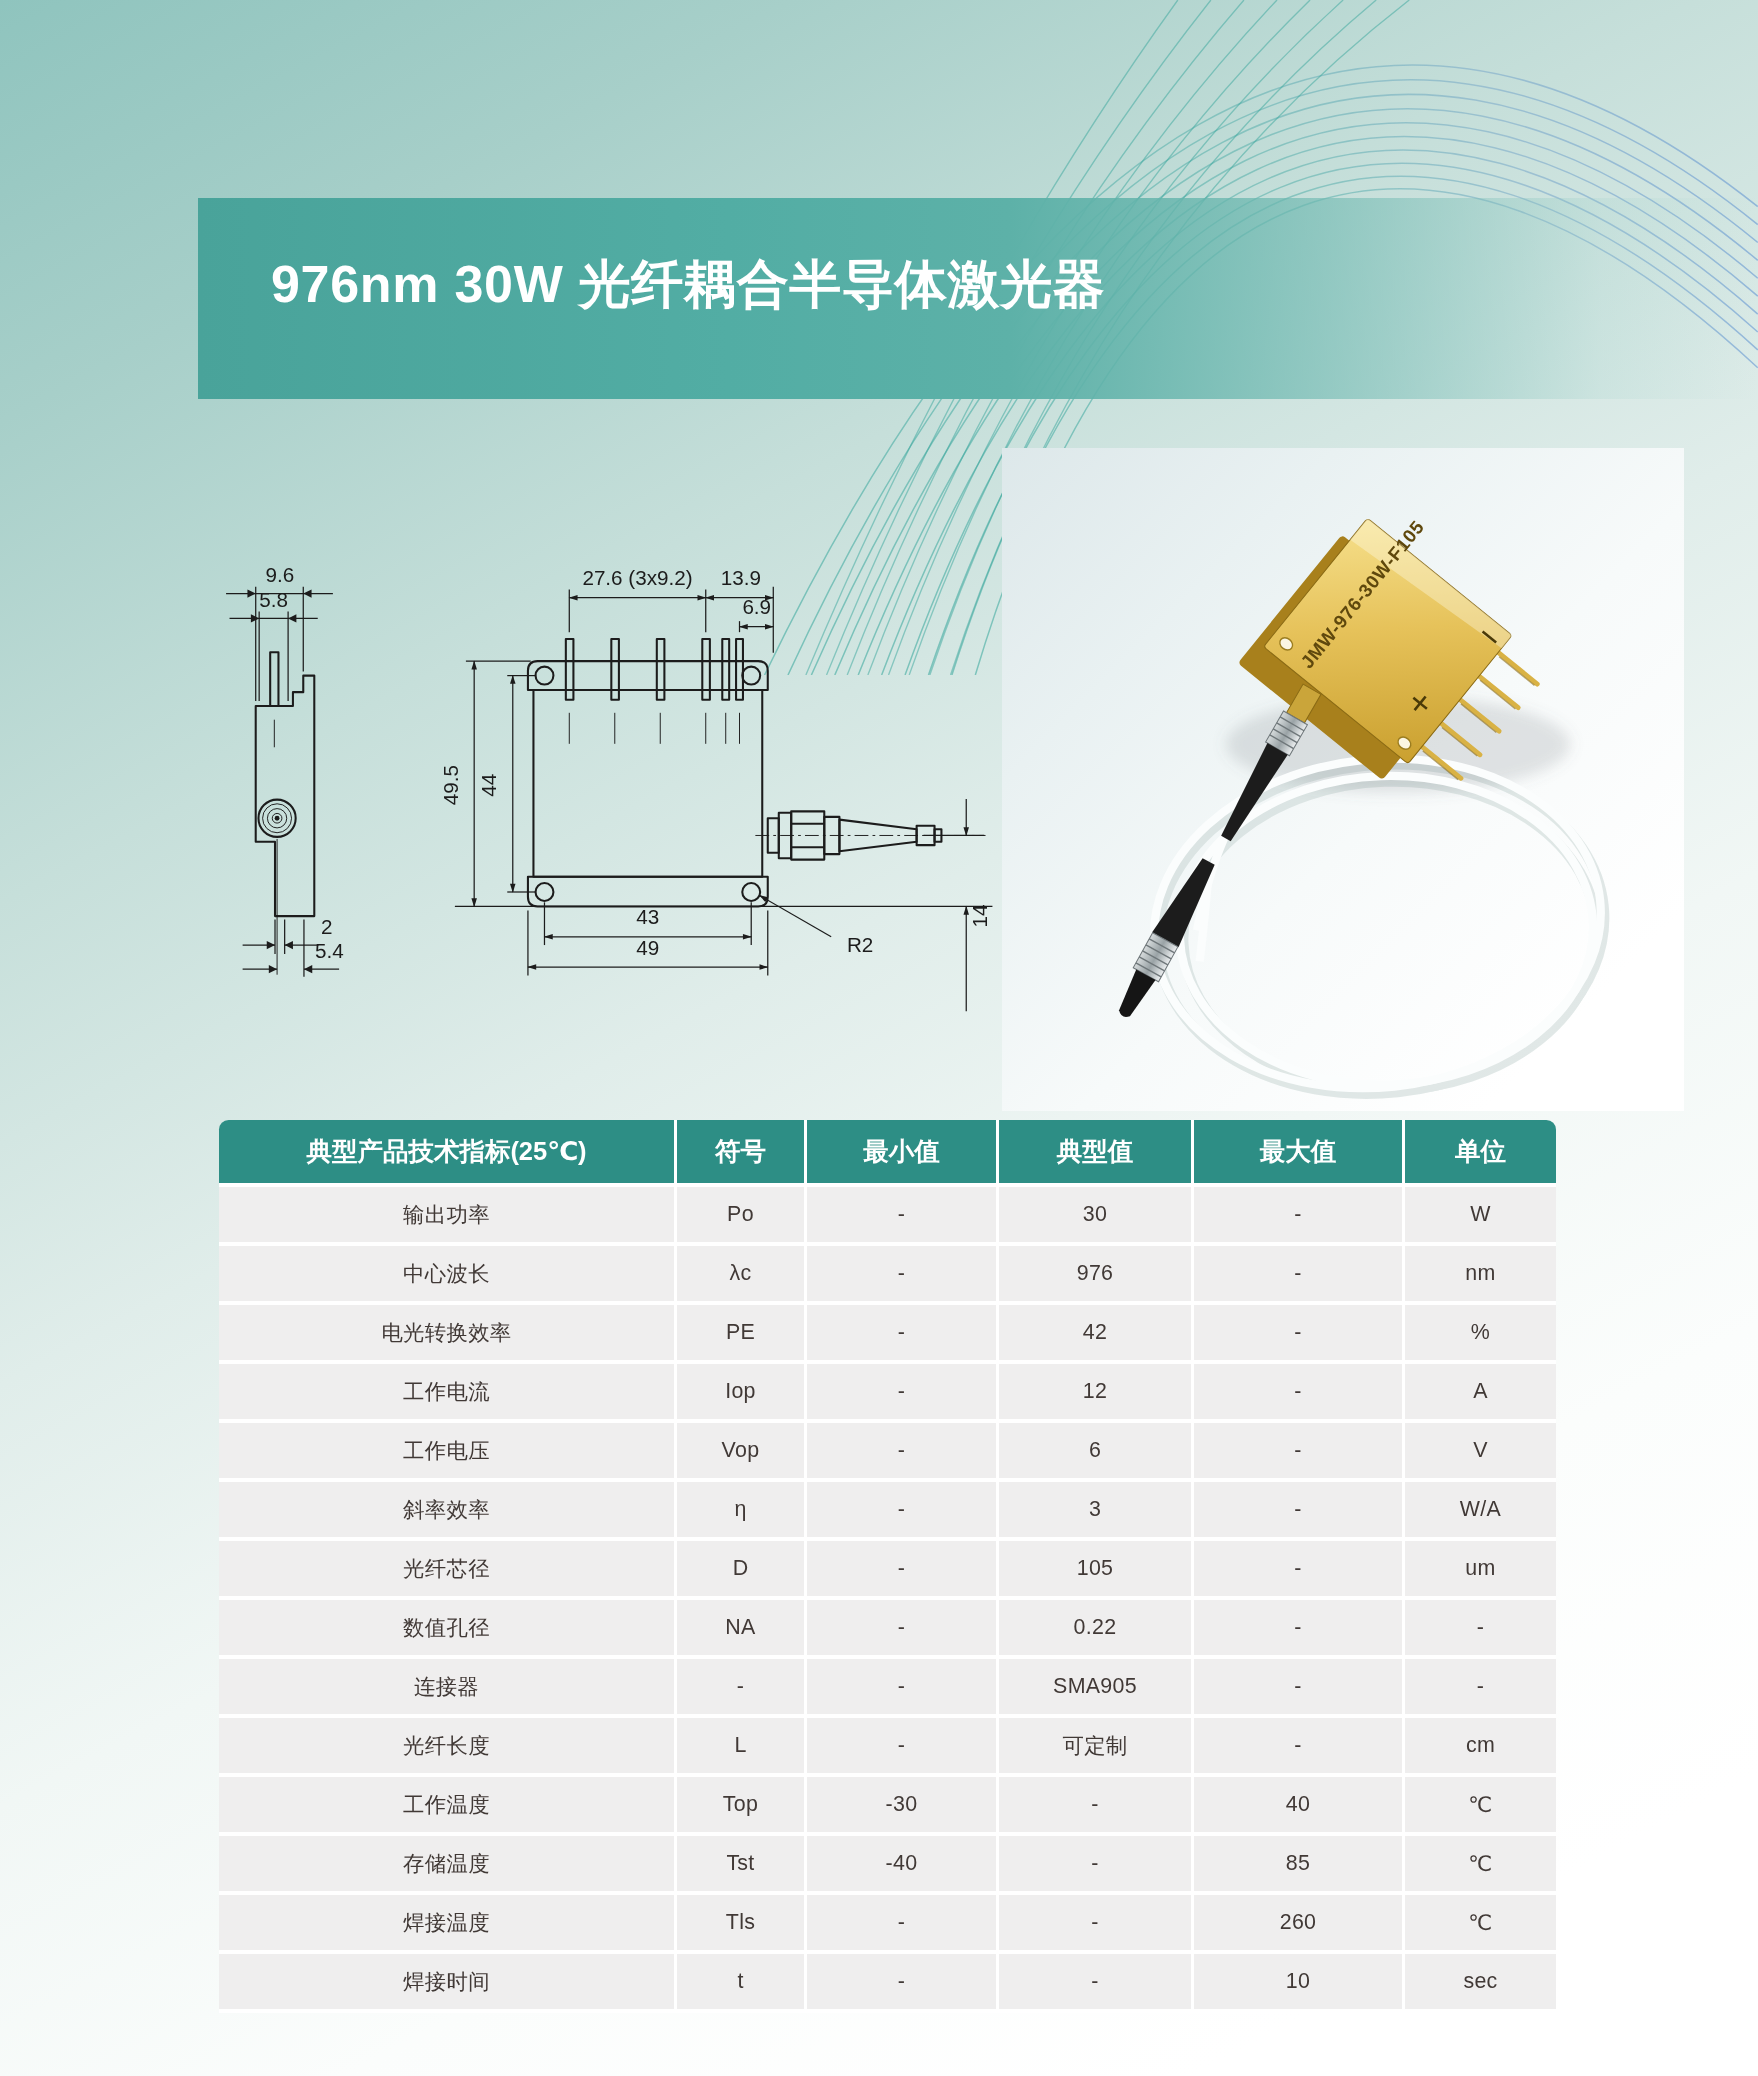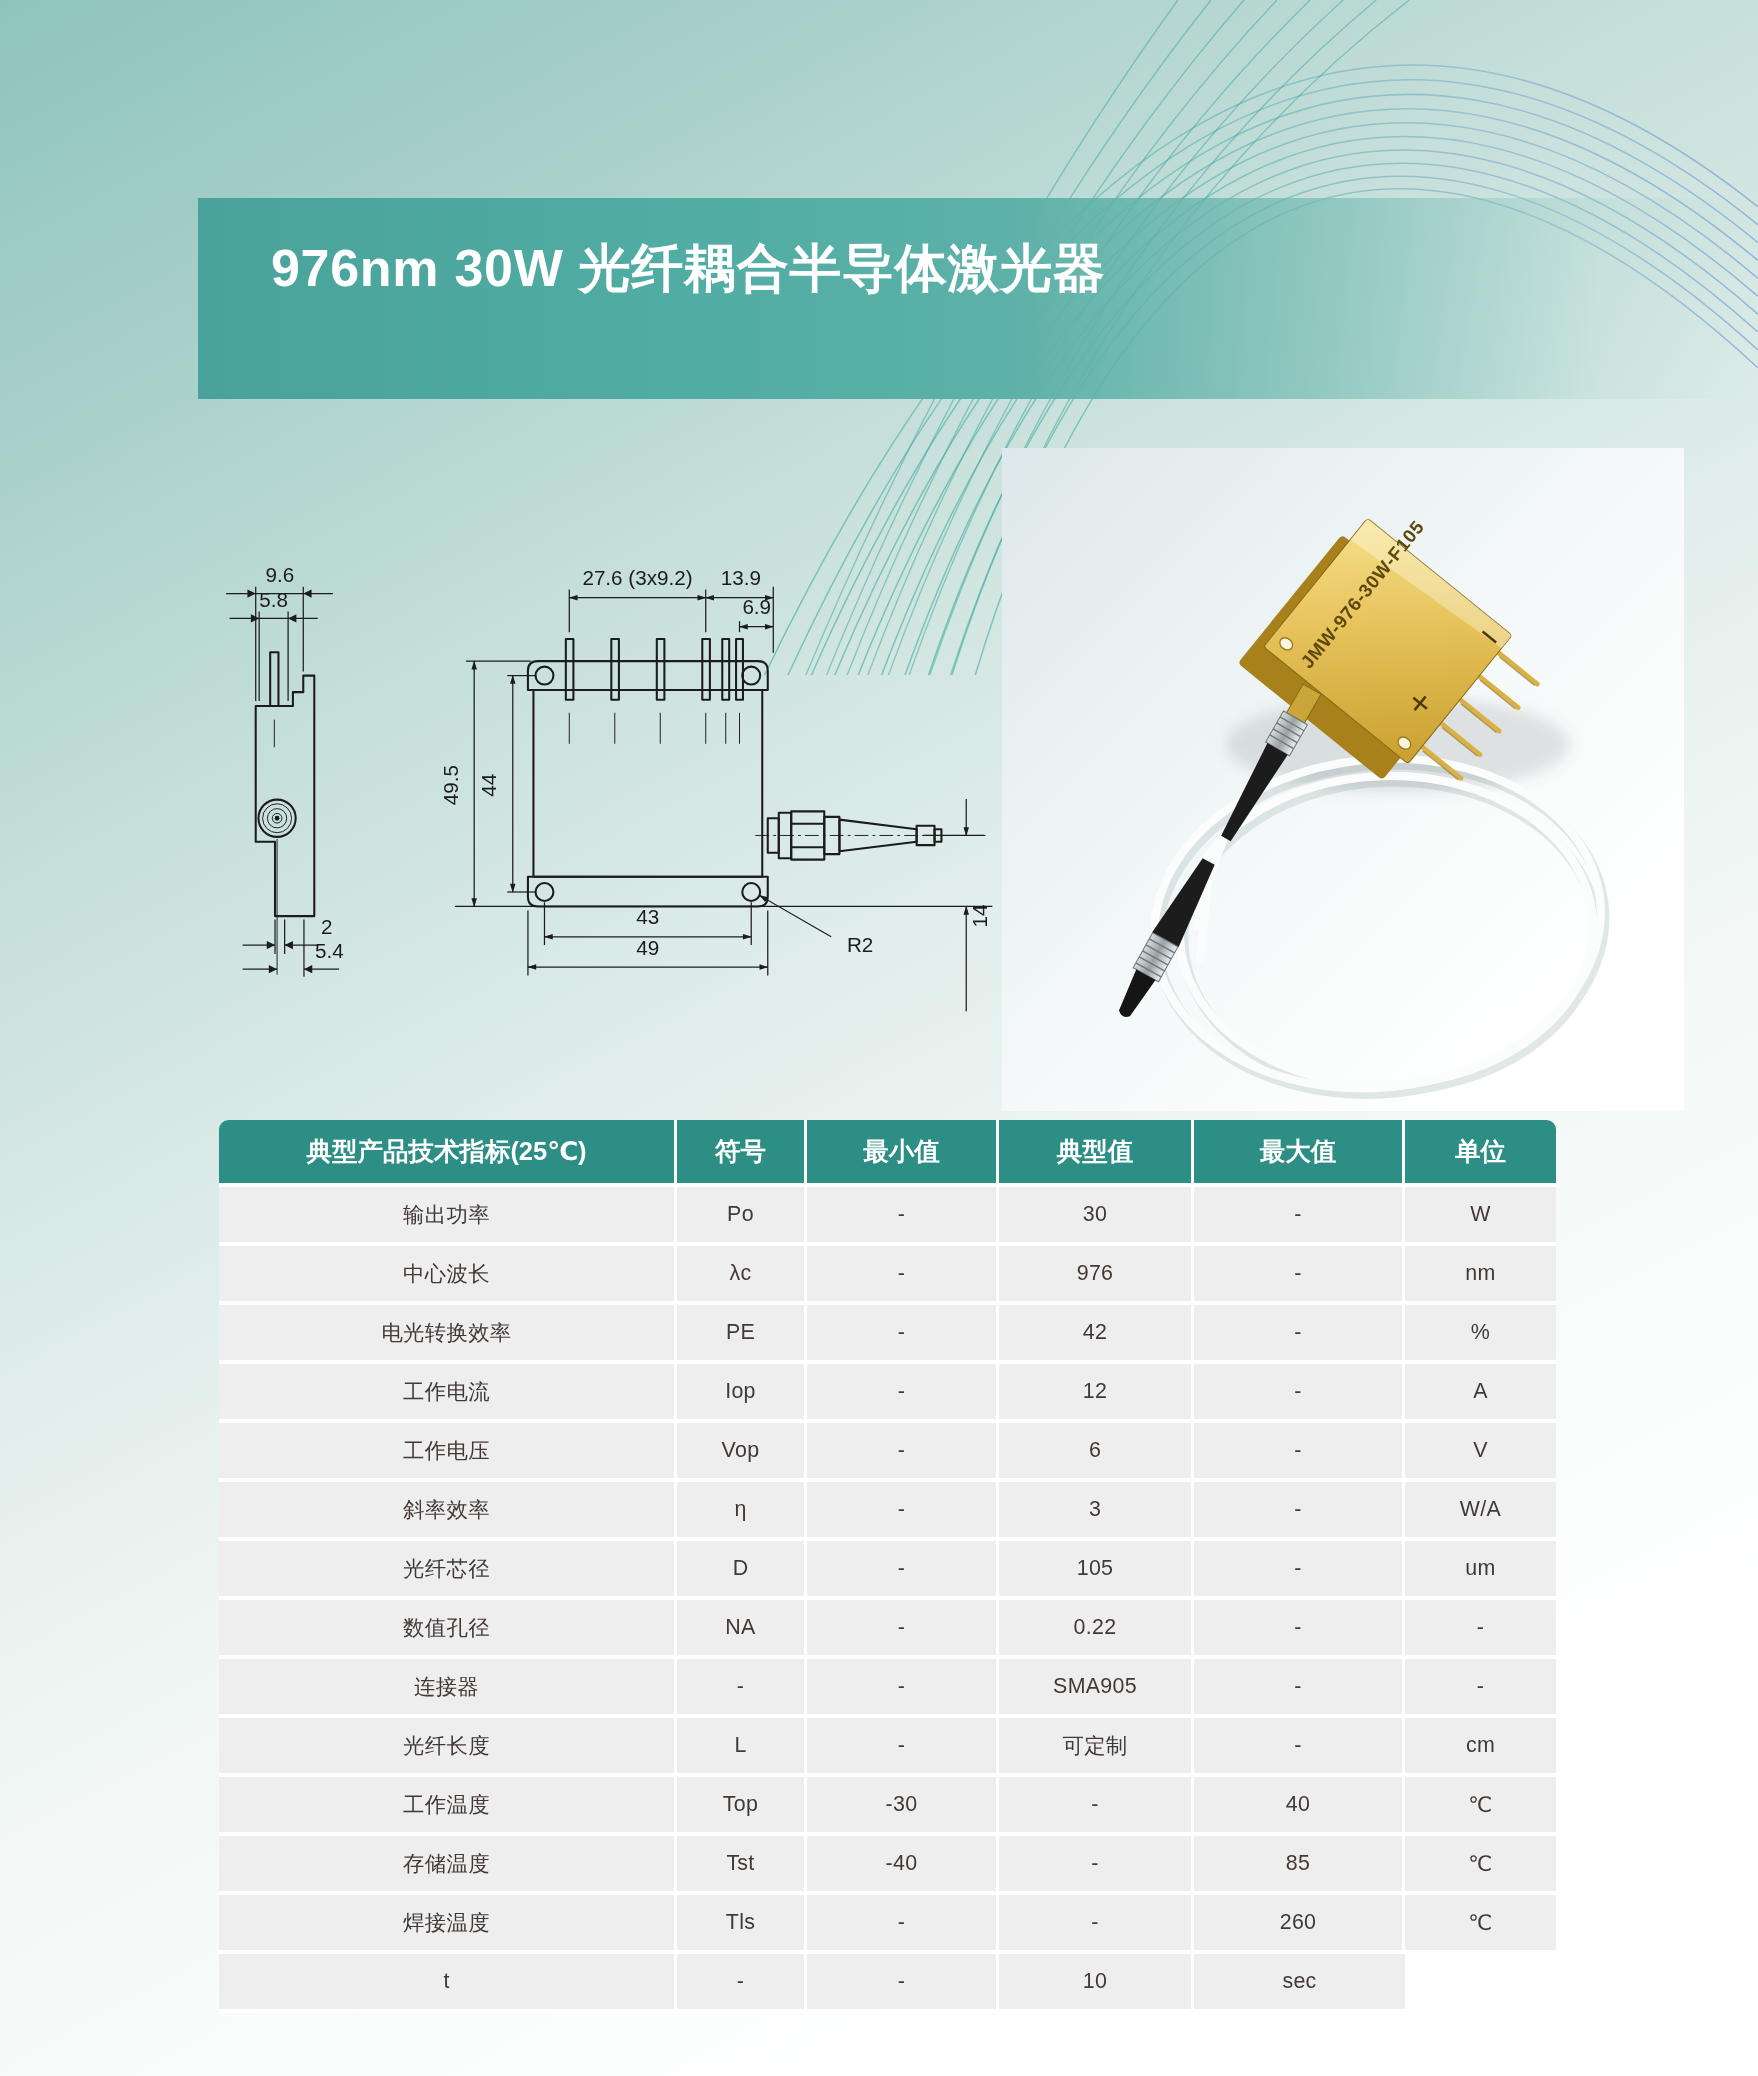--- a/index.html
+++ b/index.html
@@ -8,21 +8,21 @@
     width:1758px;height:2077px;
     overflow:hidden;
     font-family:"Liberation Sans","DejaVu Sans",sans-serif;
     background:linear-gradient(152deg,#8fc4be 0%,#a7cfc9 14%,#c6dfda 30%,#e0edea 46%,#f1f7f5 60%,#fbfdfc 75%,#ffffff 90%,#ffffff 100%);
   }
   .arcs{position:absolute;left:723px;top:0;width:1035px;height:675px;}
   .banner{
     position:absolute;left:198px;top:198px;width:1560px;height:201px;
     background:linear-gradient(90deg,#49a39a 0%,#52ada4 34%,#5db1a8 52%,rgba(109,184,176,0.62) 72%,rgba(150,205,198,0.18) 90%,rgba(160,210,203,0) 100%);
   }
-  .banner .titles{padding:32px 0 0 73px;}
+  .banner .titles{padding:32px 0 0 73px;margin-top:16px;}
   .banner .t1,.banner .t2{
     color:#ffffff;font-weight:700;font-size:52px;line-height:77px;
     letter-spacing:0.7px;white-space:nowrap;
   }
   .drawing-svg{position:absolute;left:193px;top:468px;width:827px;height:593px;}
   .photo{
     position:absolute;left:1002px;top:448px;width:682px;height:663px;
     background:linear-gradient(135deg,#dde8ea 0%,#e9f1f2 25%,#f7fafa 55%,#ffffff 85%);
   }
   .photo svg{position:absolute;left:0;top:0;}
@@ -401,20 +401,21 @@
     <div class="td">85</div>
     <div class="td last">℃</div>
 
     <div class="td">焊接温度</div>
     <div class="td">Tls</div>
     <div class="td">-</div>
     <div class="td">-</div>
     <div class="td">260</div>
     <div class="td last">℃</div>
 
+    <div class="td">焊接时间</div>
     <div class="td">t</div>
     <div class="td">-</div>
     <div class="td">-</div>
     <div class="td">10</div>
     <div class="td last">sec</div>
   </div>
 
 </div>
 
 

